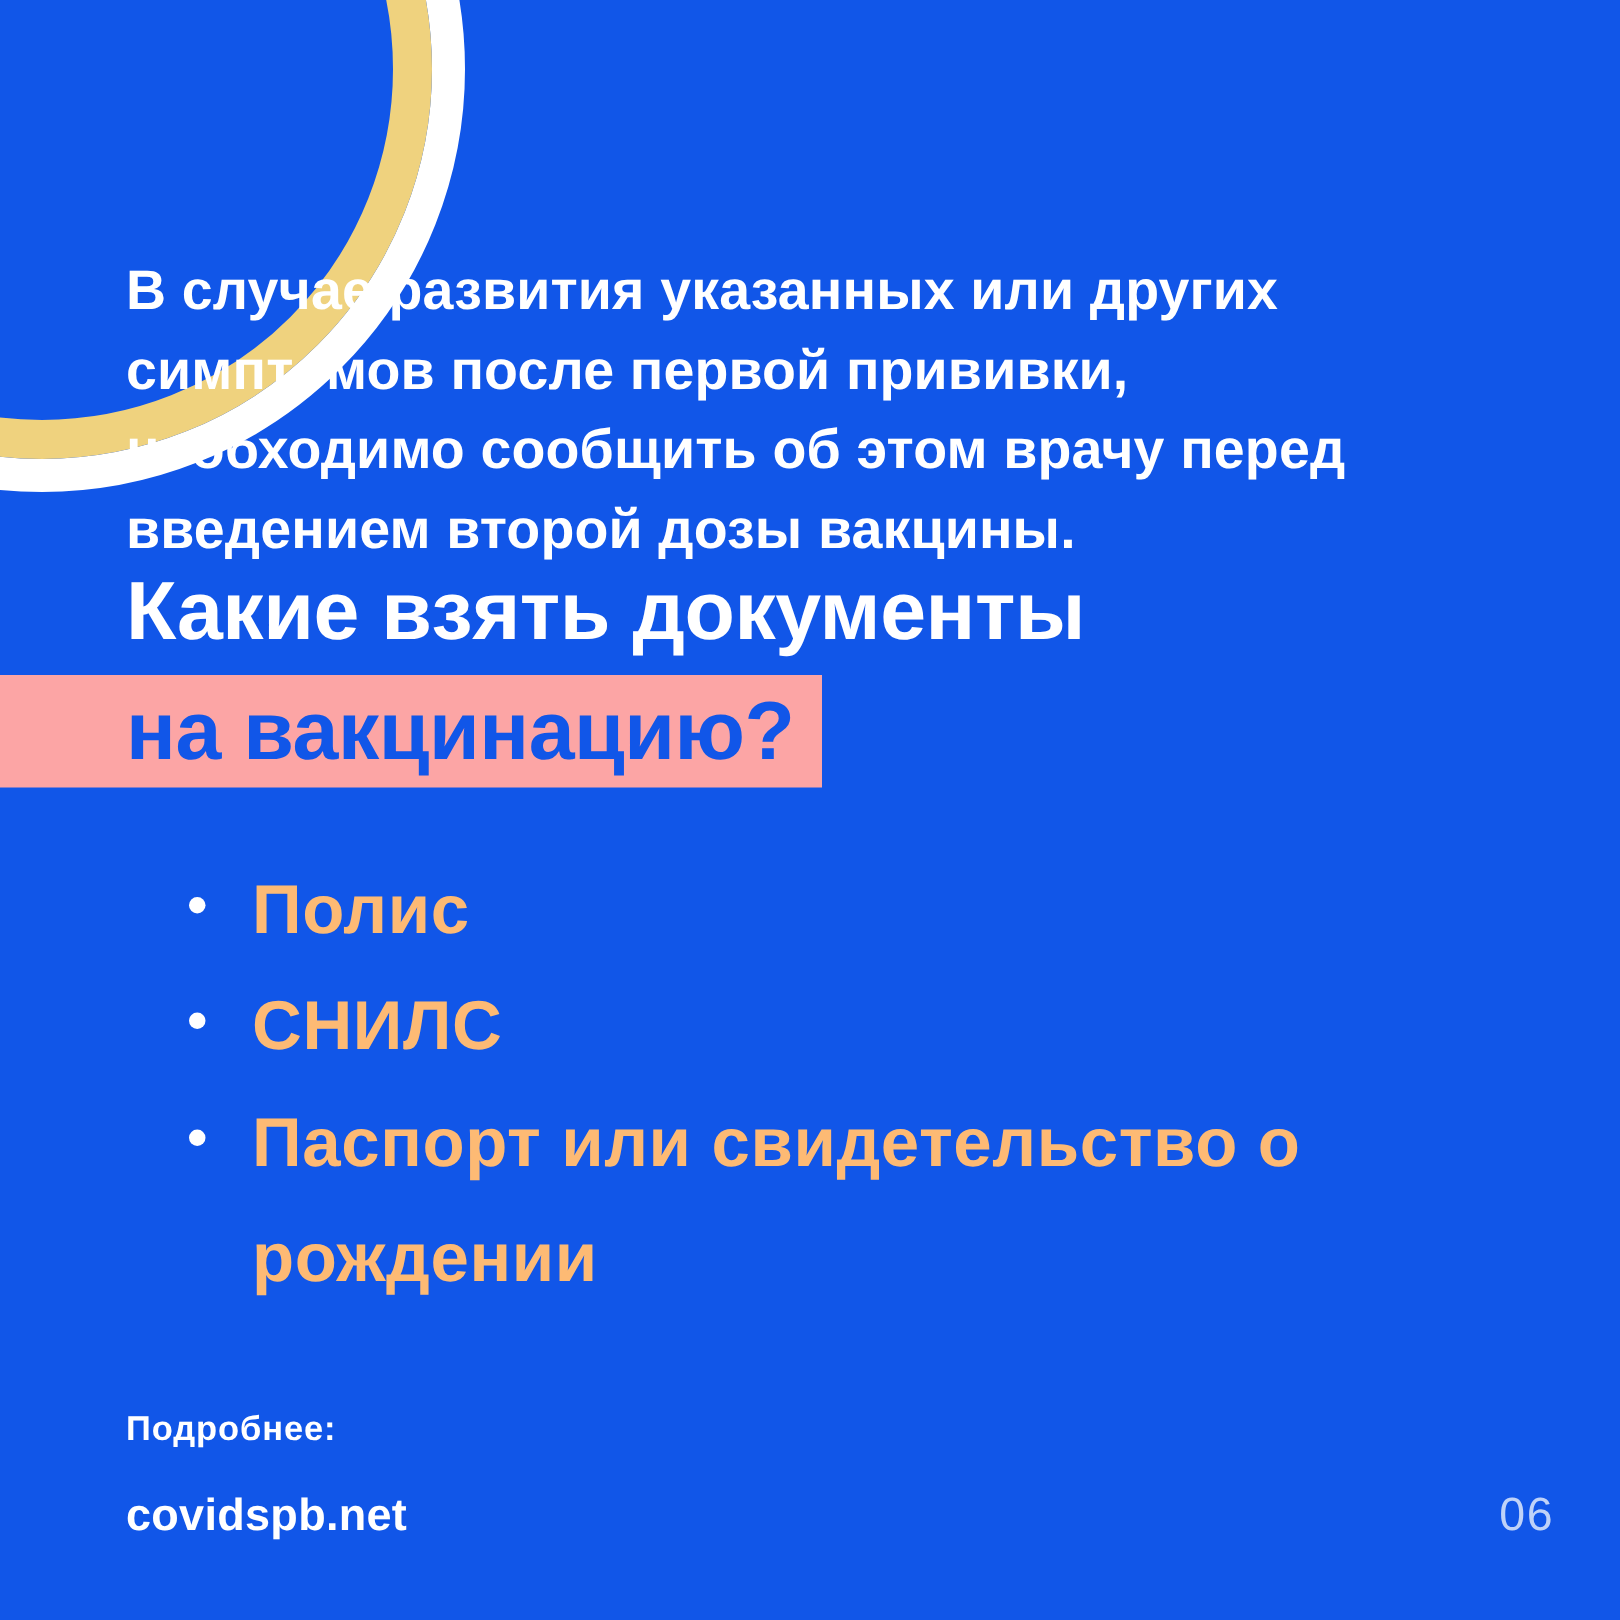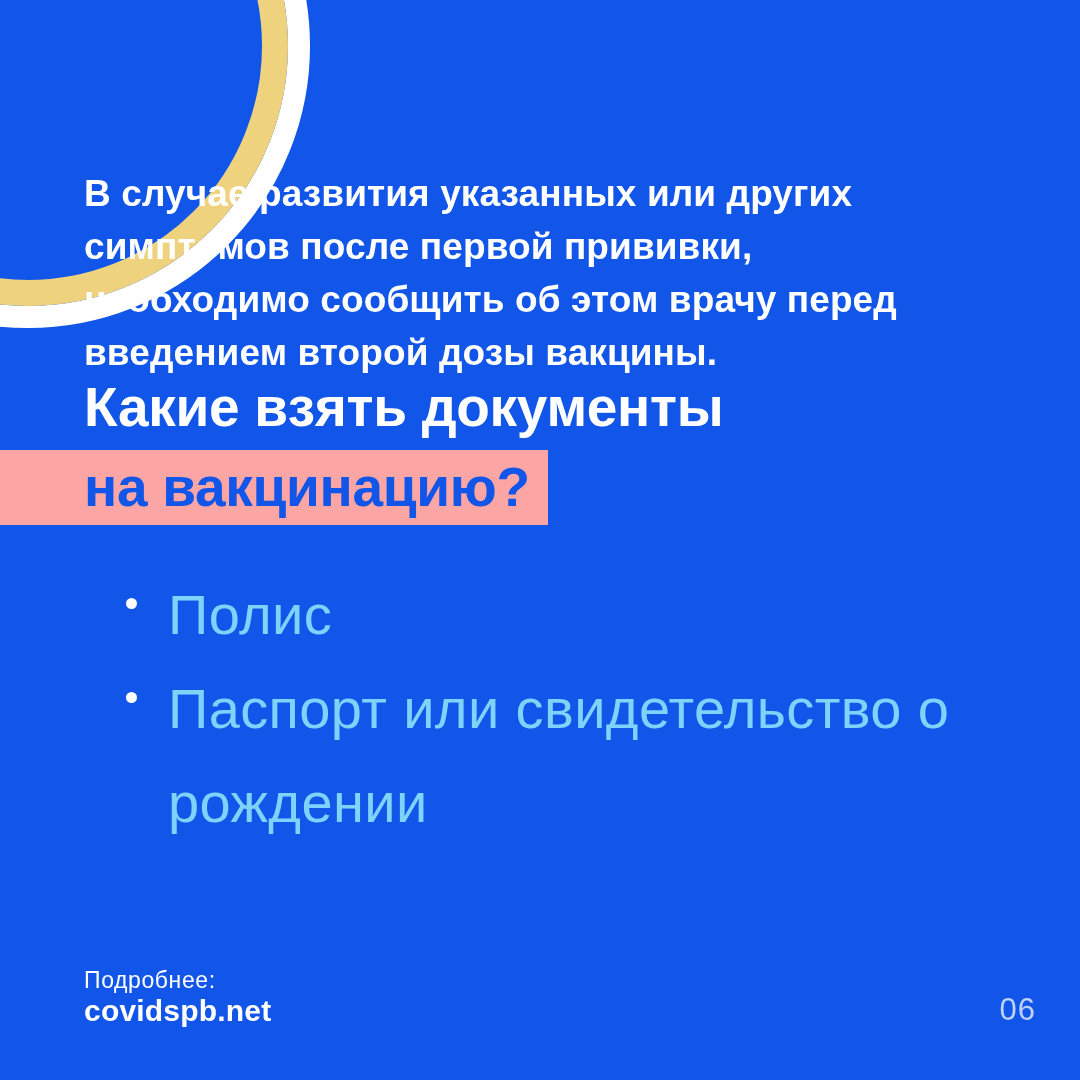--- a/index.html
+++ b/index.html
@@ -110,24 +110,24 @@
   
   .list {
     position: absolute;
     top: 568px;
     left: 118px;
     width: 880px;
     list-style: none;
   }
   .list li {
     position: relative;
-    color: #7dd3fc;
-    font-size: 56px;
+    color: #fdba74;
+    font-size: 46px;
     line-height: 1.68;
-    font-weight: 400;
+    font-weight: 700;
     padding-left: 50px;
     letter-spacing: 0.4px;
   }
   .list li::before {
     content: "";
     position: absolute;
     left: 8px;
     top: 30px;
     width: 11px;
     height: 11px;
@@ -139,22 +139,22 @@
   
   .footer {
     position: absolute;
     left: 84px;
     bottom: 52px;
   }
   .footer-label {
     font-size: 23px;
     color: #FFFFFF;
     letter-spacing: 0.6px;
-    font-weight: 400;
-    margin-bottom: 0;
+    font-weight: 700;
+    margin-bottom: 28px;
   }
   .footer-site {
     font-size: 30px;
     color: #FFFFFF;
     font-weight: bold;
     letter-spacing: 0.2px;
   }
   .page-number {
     position: absolute;
     right: 44px;
@@ -179,20 +179,21 @@
 
   <div class="heading">
     <div class="heading-line">Какие взять документы</div>
     <div class="heading-row-2">
       <span class="heading-line highlight">на вакцинацию?</span>
     </div>
   </div>
 
   <ul class="list">
     <li>Полис</li>
+    <li>СНИЛС</li>
     <li class="wrap-line">Паспорт или свидетельство о рождении</li>
   </ul>
 
   <div class="footer">
     <div class="footer-label">Подробнее:</div>
     <div class="footer-site">covidspb.net</div>
   </div>
 
   <div class="page-number">06</div>
 

